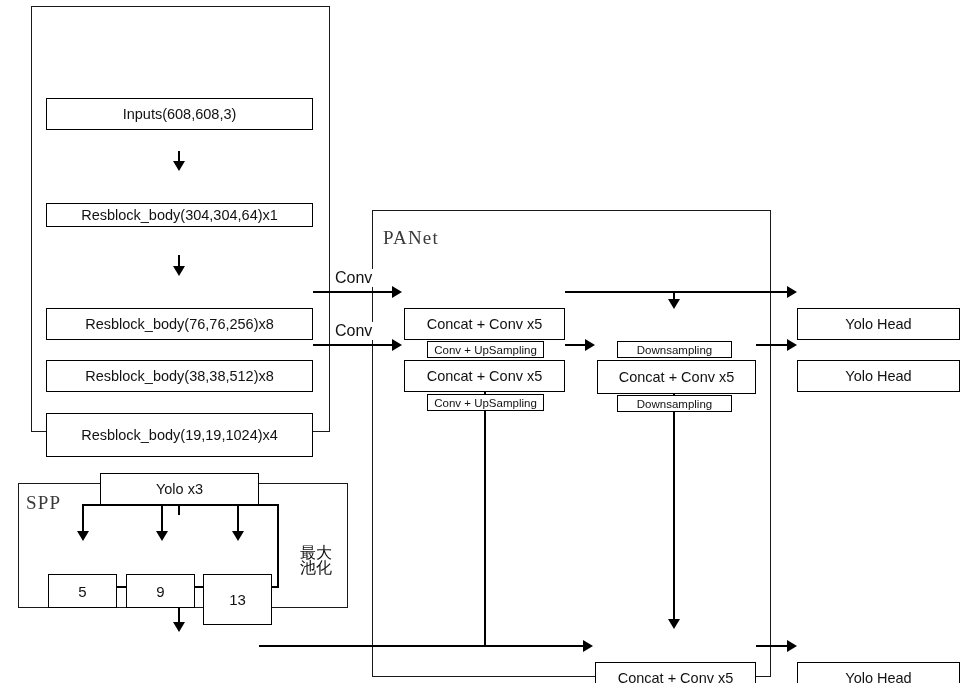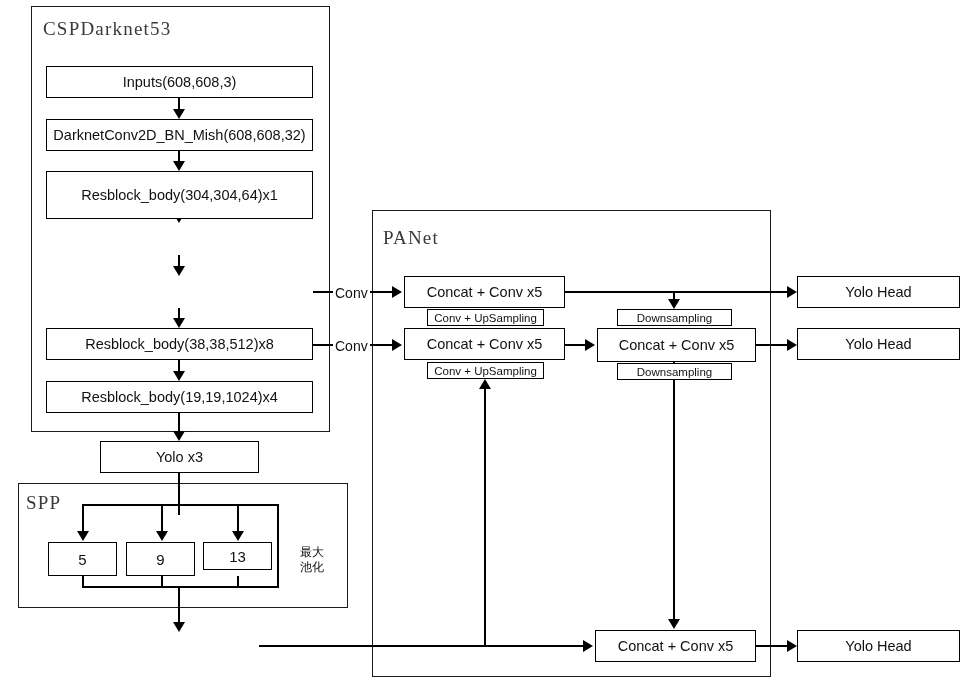--- a/index.html
+++ b/index.html
@@ -6,50 +6,49 @@
   body{font-family:"Liberation Sans", sans-serif;}
   #canvas{position:relative;width:971px;height:683px;background:#fff;overflow:hidden;}
 
   
   .group{position:absolute;border:1.6px solid #1a1a1a;background:transparent;box-sizing:border-box;}
   .group-title{position:absolute;font-family:"Liberation Serif", serif;font-size:19px;color:#3a3a3a;letter-spacing:1.2px;white-space:nowrap;}
 
   
   .box{position:absolute;box-sizing:border-box;border:1.7px solid #000;background:#fff;
        display:flex;align-items:center;justify-content:center;
-       font-size:14.5px;color:#111;white-space:nowrap;z-index:5;}
+       font-size:14.5px;color:#111;white-space:nowrap;z-index:5;margin-top:32px;}
   .box.small{font-size:11.5px;border-width:1.6px;}
   .box.num{font-size:15px;}
 
   
   .ln{position:absolute;background:#000;z-index:2;}
   .lnv{width:2px;}
   .lnh{height:2px;}
   .arrow{position:absolute;width:0;height:0;z-index:3;}
   .ad{border-left:6px solid transparent;border-right:6px solid transparent;border-top:10px solid #000;}
   .au{border-left:6px solid transparent;border-right:6px solid transparent;border-bottom:10px solid #000;}
   .ar{border-top:6px solid transparent;border-bottom:6px solid transparent;border-left:10px solid #000;}
 
-  .edge-label{position:absolute;font-size:14px;color:#111;z-index:4;background:#fff;padding:0 2px;white-space:nowrap;margin-top:16px;}
-  .cn-label{position:absolute;font-size:12px;color:#111;line-height:15px;text-align:right;z-index:4;white-space:nowrap;}
+  .edge-label{position:absolute;font-size:16px;color:#111;z-index:4;background:#fff;padding:0 2px;white-space:nowrap;}
+  .cn-label{position:absolute;font-size:16px;color:#111;line-height:15px;text-align:right;z-index:4;white-space:nowrap;}
   .watermark{position:absolute;font-size:13px;color:#cfcfcf;letter-spacing:.4px;z-index:1;white-space:nowrap;opacity:.75;}
 </style>
 </head>
 <body>
 
 <div id="canvas">
 
   <div class="group" style="left:31px; top:6px; width:299px; height:426px;"></div>
-  <div class="group-title" style="left:43px; top:18px;">CSPDarknet53</div>
 
   <div class="box" style="left:46px; top:66px; width:267px; height:32px;">Inputs(608,608,3)</div>
-  <div class="box" style="left:46px; top:119px; width:267px; height:32px;">DarknetConv2D_BN_Mish(608,608,32)</div>
-  <div class="box" style="left:46px; top:171px; width:267px; height:48px;">Resblock_body(304,304,64)x1</div>
+  <div class="box" style="left:46px; top:171px; width:267px; height:24px;">Resblock_body(304,304,64)x1</div>
+  <div class="box" style="left:46px; top:276px; width:267px; height:32px;">Resblock_body(76,76,256)x8</div>
   <div class="box" style="left:46px; top:328px; width:267px; height:32px;">Resblock_body(38,38,512)x8</div>
-  <div class="box" style="left:46px; top:381px; width:267px; height:32px;">Resblock_body(19,19,1024)x4</div>
+  <div class="box" style="left:46px; top:381px; width:267px; height:44px;">Resblock_body(19,19,1024)x4</div>
 
   <div class="ln lnv" style="left:178px; top:98px; height:13px;"></div>
   <div class="arrow ad" style="left:173px; top:109px;"></div>
 
   <div class="ln lnv" style="left:178px; top:151px; height:10px;"></div>
   <div class="arrow ad" style="left:173px; top:161px;"></div>
 
   <div class="ln lnv" style="left:178px; top:203px; height:10px;"></div>
   <div class="arrow ad" style="left:173px; top:213px;"></div>
 
@@ -77,21 +76,21 @@
   <div class="ln lnv" style="left:161px; top:504px; height:27px;"></div>
   <div class="ln lnv" style="left:237px; top:504px; height:27px;"></div>
   <div class="arrow ad" style="left:77px; top:531px;"></div>
   <div class="arrow ad" style="left:156px; top:531px;"></div>
   <div class="arrow ad" style="left:232px; top:531px;"></div>
 
   <div class="ln lnv" style="left:277px; top:504px; height:84px;"></div>
 
   <div class="box num" style="left:48px; top:542px; width:69px; height:34px;">5</div>
   <div class="box num" style="left:126px; top:542px; width:69px; height:34px;">9</div>
-  <div class="box num" style="left:203px; top:542px; width:69px; height:28px;">13</div>
+  <div class="box num" style="left:203px; top:542px; width:69px; height:51px;">13</div>
 
   <div class="ln lnv" style="left:82px; top:576px; height:12px;"></div>
   <div class="ln lnv" style="left:161px; top:576px; height:12px;"></div>
   <div class="ln lnv" style="left:237px; top:576px; height:12px;"></div>
   <div class="ln lnh" style="left:82px; top:586px; width:196px;"></div>
   <div class="ln lnv" style="left:178px; top:586px; height:36px;"></div>
   <div class="arrow ad" style="left:173px; top:622px;"></div>
 
   <div class="cn-label" style="left:300px; top:545px;">
     <span>最大</span><br>

